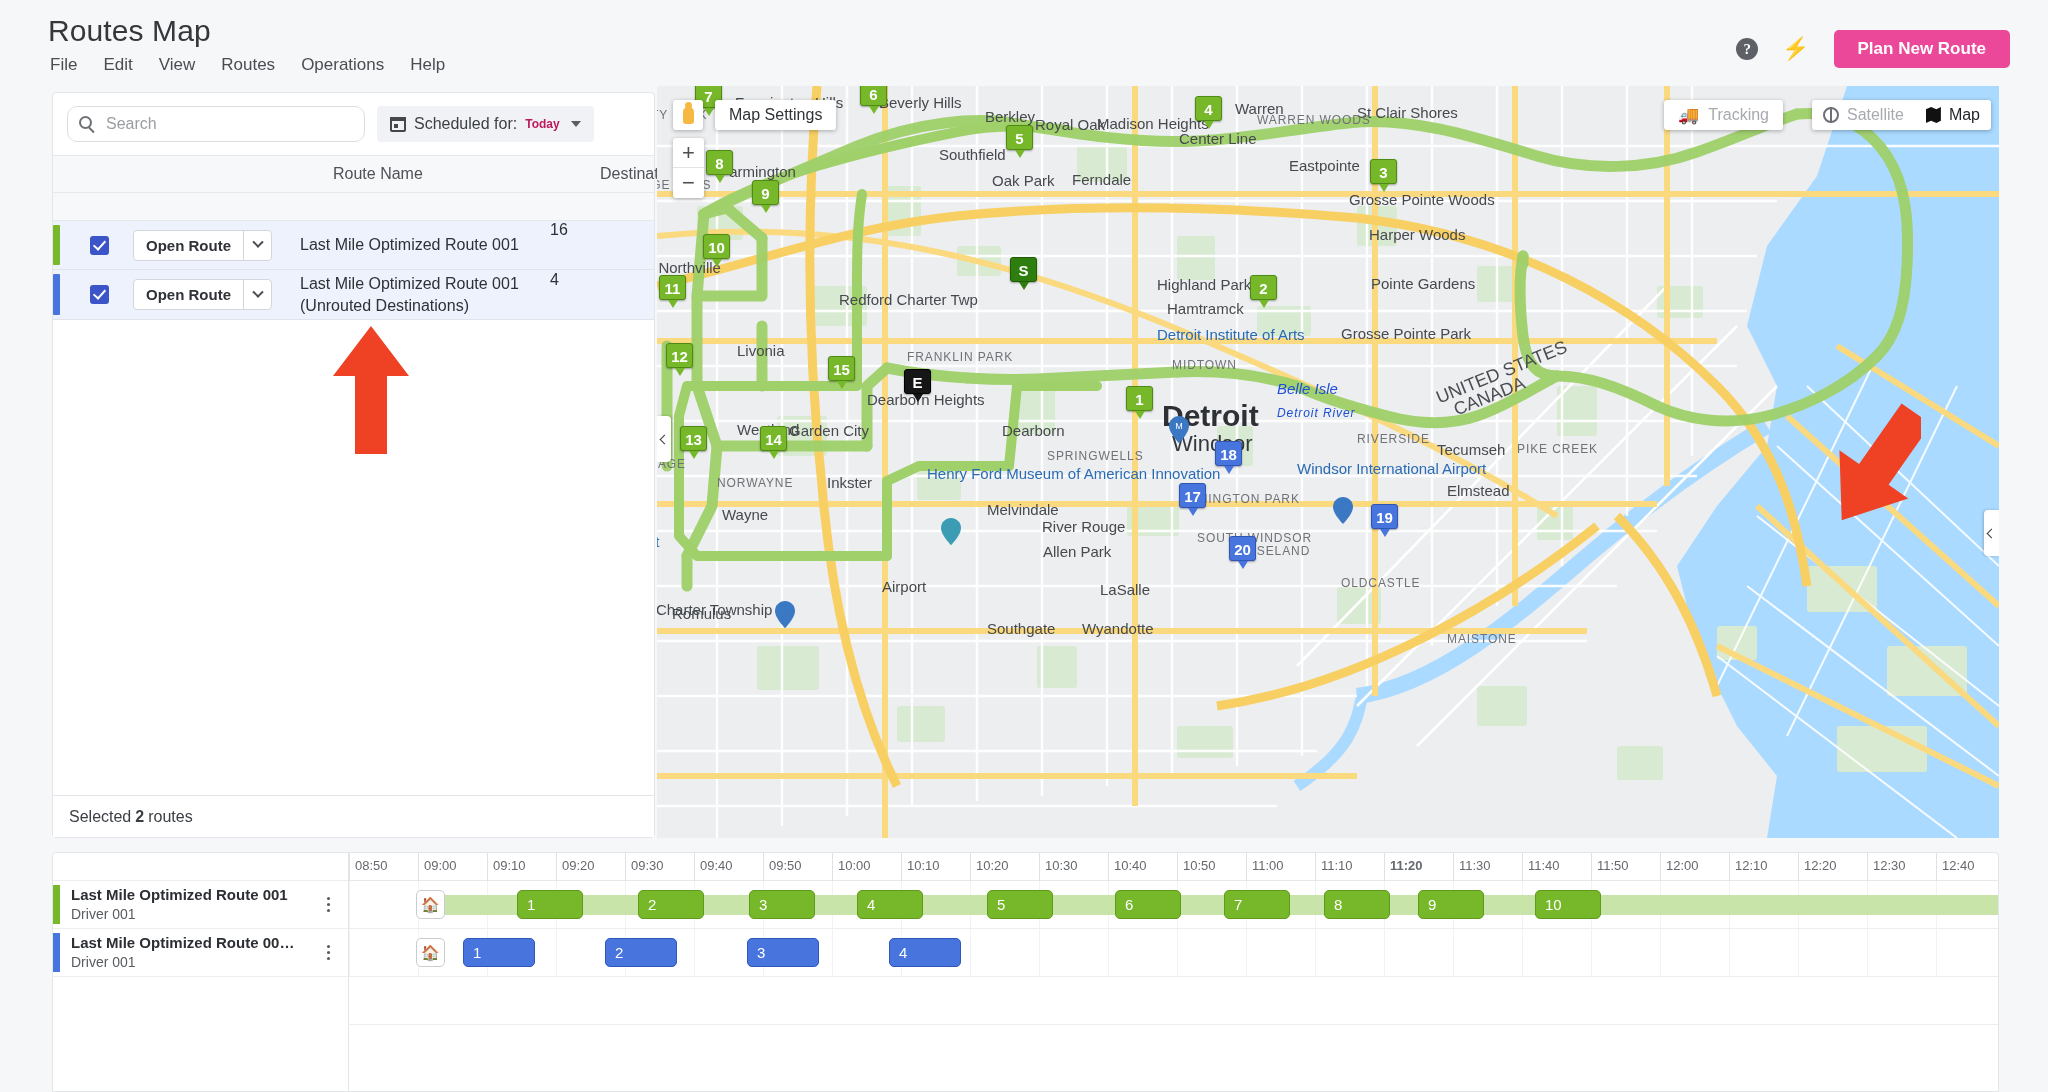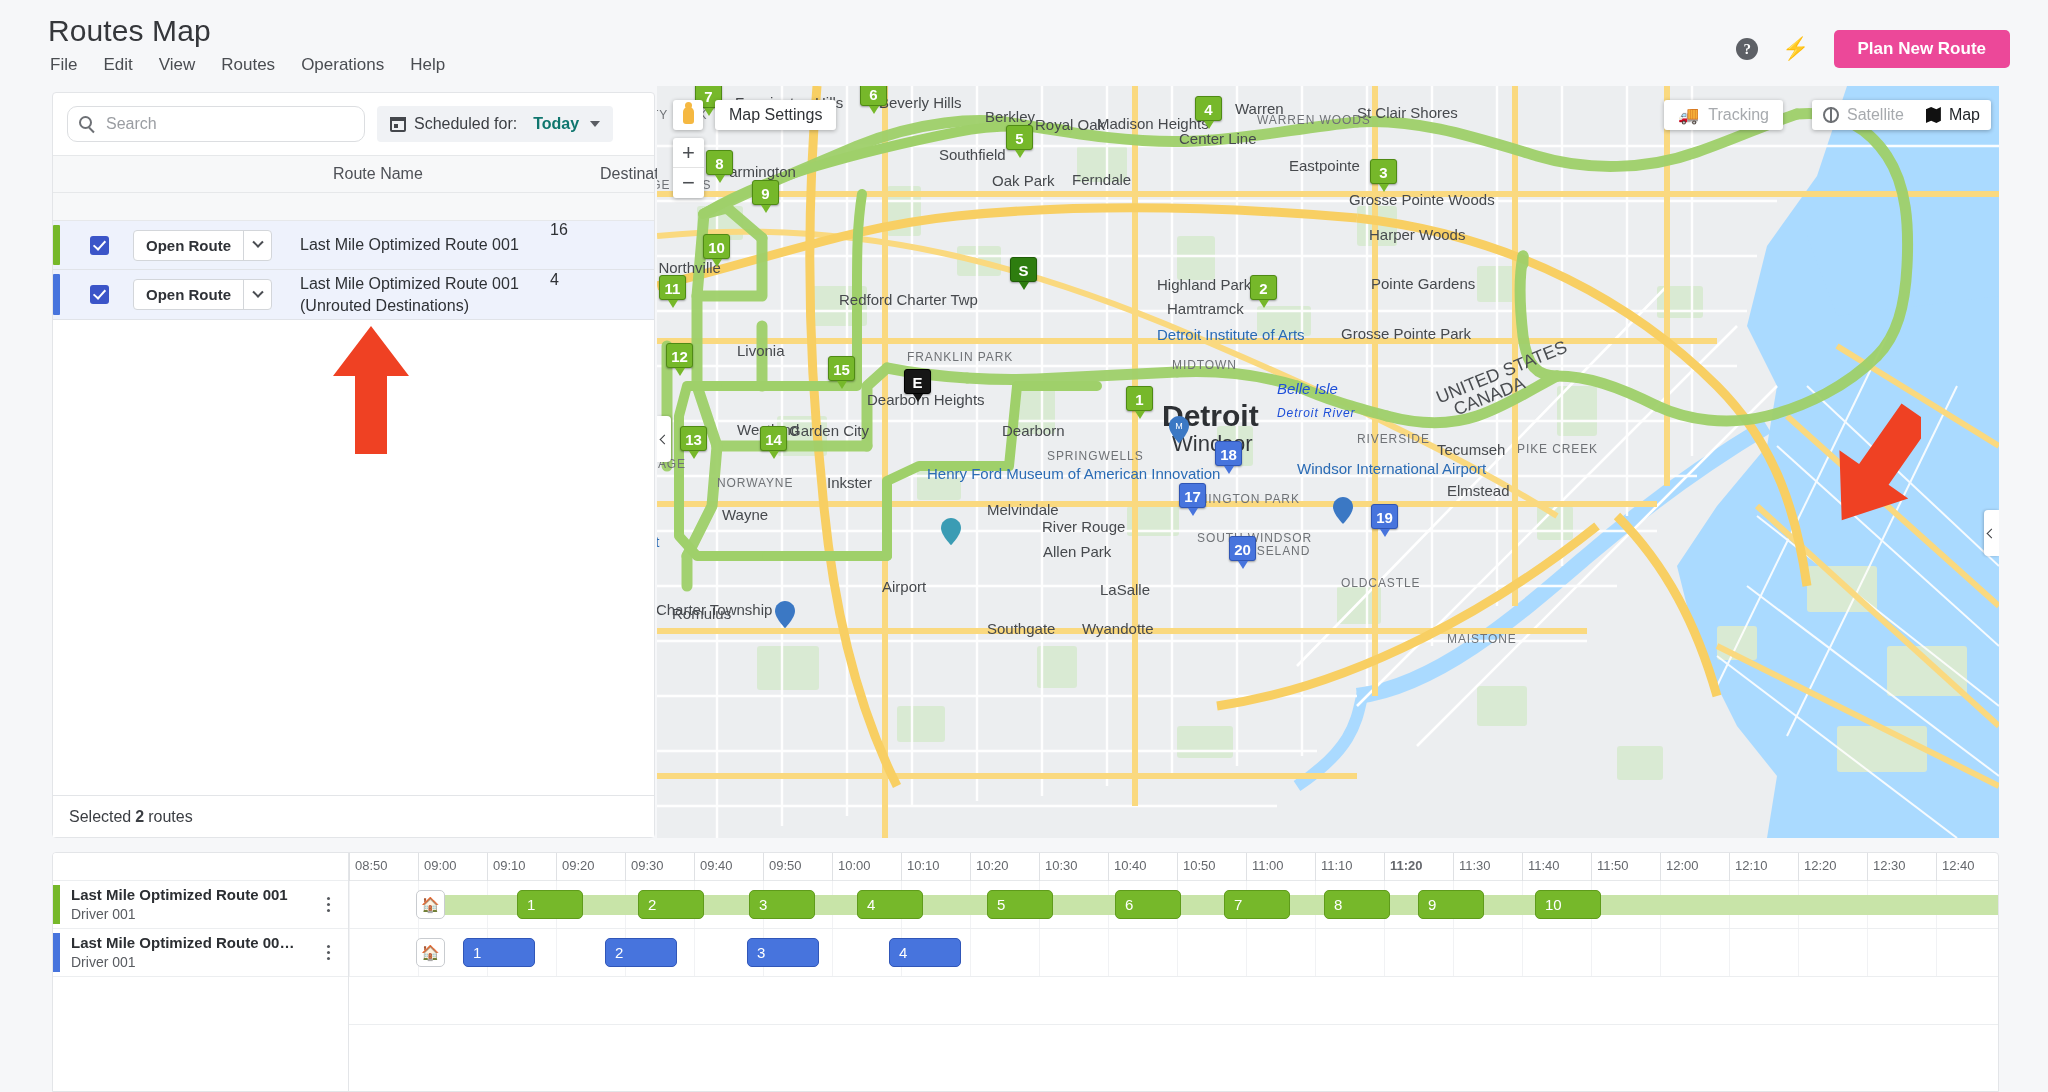--- a/index.html
+++ b/index.html
@@ -69,21 +69,21 @@
     width: 16px; height: 15px; border: 2px solid #44474c; border-radius: 2px;
     position: relative; flex: none;
   }
   .cal-icon::before {
     content: ""; position: absolute; left: -2px; top: -2px; right: -2px; height: 4px; background: #44474c;
   }
   .cal-icon::after {
     content: ""; position: absolute; left: 2px; top: 5px; width: 4px; height: 4px; background: #44474c;
   }
   .sched-label { font-size: 16px; color: #3b3e43; }
-  .sched-value { font-size: 16px; color: #0f766e; font-weight: bold; margin-left: 8px; }
+  .sched-value { font-size: 12px; color: #be185d; font-weight: bold; }
   .caret-dn {
     width: 0; height: 0; border-left: 5px solid transparent; border-right: 5px solid transparent;
     border-top: 6px solid #5a5d63; margin-left: 3px;
   }
 
   
   .lp-thead {
     height: 38px; background: #f7f8f9; border-top: 1px solid #e6e8ea; border-bottom: 1px solid #e6e8ea;
     display: flex; align-items: center; flex: none; position: relative;
   }

